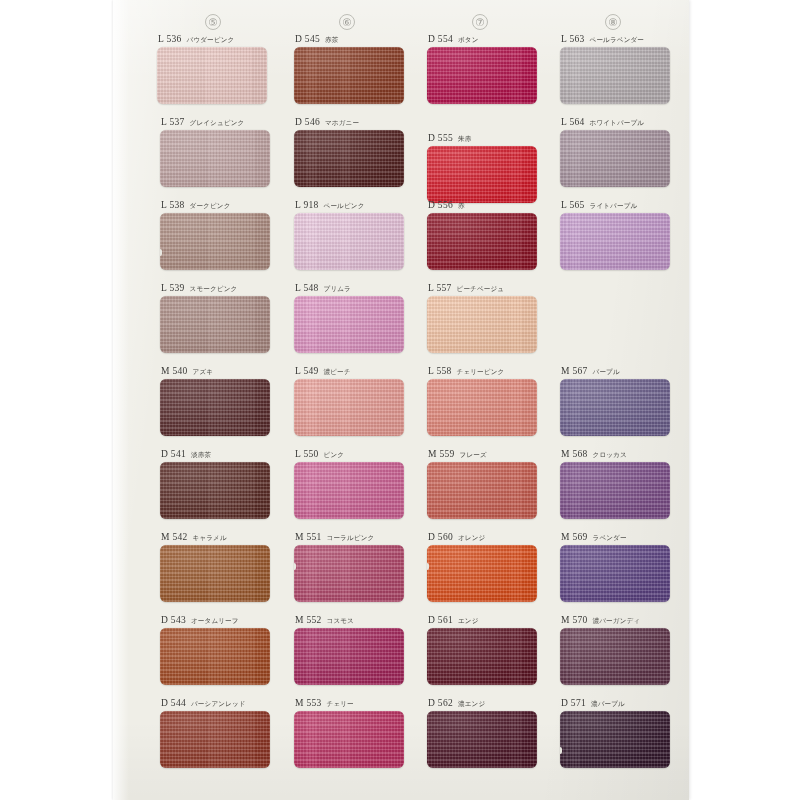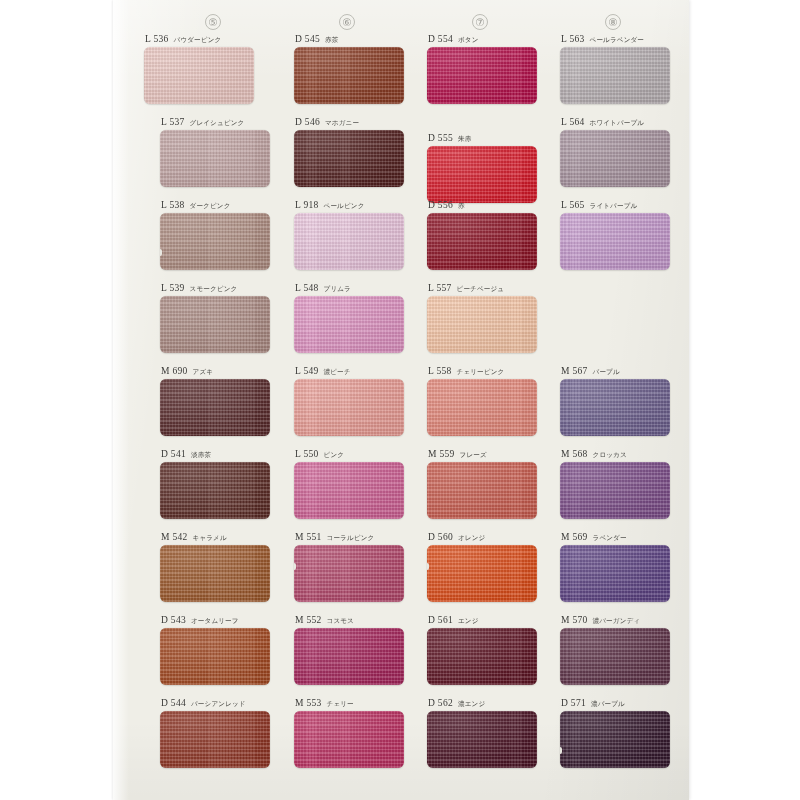--- a/index.html
+++ b/index.html
@@ -154,21 +154,21 @@
 
   <div id="card">
     <div id="card-gutter"></div>
     <div id="col-numbers">
         <div class="col-number" style="left: 92px;">⑤</div>
         <div class="col-number" style="left: 226px;">⑥</div>
         <div class="col-number" style="left: 359px;">⑦</div>
         <div class="col-number" style="left: 492px;">⑧</div>
       </div>
     <div id="grid">
-        <div class="cell" style="left: 31px; top: 34px;">
+        <div class="cell" style="left: 44px; top: 34px;">
           <div class="cell-label">
             <span class="cell-code">L 536</span>
             <span class="cell-name">パウダーピンク</span>
           </div>
           <div class="swatch" style="background: rgb(234, 197, 191);"></div>
         </div>
         <div class="cell" style="left: 47px; top: 117px;">
           <div class="cell-label">
             <span class="cell-code">L 537</span>
             <span class="cell-name">グレイシュピンク</span>
@@ -186,21 +186,21 @@
         </div>
         <div class="cell" style="left: 47px; top: 283px;">
           <div class="cell-label">
             <span class="cell-code">L 539</span>
             <span class="cell-name">スモークピンク</span>
           </div>
           <div class="swatch" style="background: rgb(169, 136, 128);"></div>
         </div>
         <div class="cell" style="left: 47px; top: 366px;">
           <div class="cell-label">
-            <span class="cell-code">M 690</span>
+            <span class="cell-code">M 540</span>
             <span class="cell-name">アズキ</span>
           </div>
           <div class="swatch" style="background: rgb(87, 41, 42);"></div>
         </div>
         <div class="cell" style="left: 47px; top: 449px;">
           <div class="cell-label">
             <span class="cell-code">D 541</span>
             <span class="cell-name">淡赤茶</span>
           </div>
           <div class="swatch" style="background: rgb(90, 42, 36);"></div>

